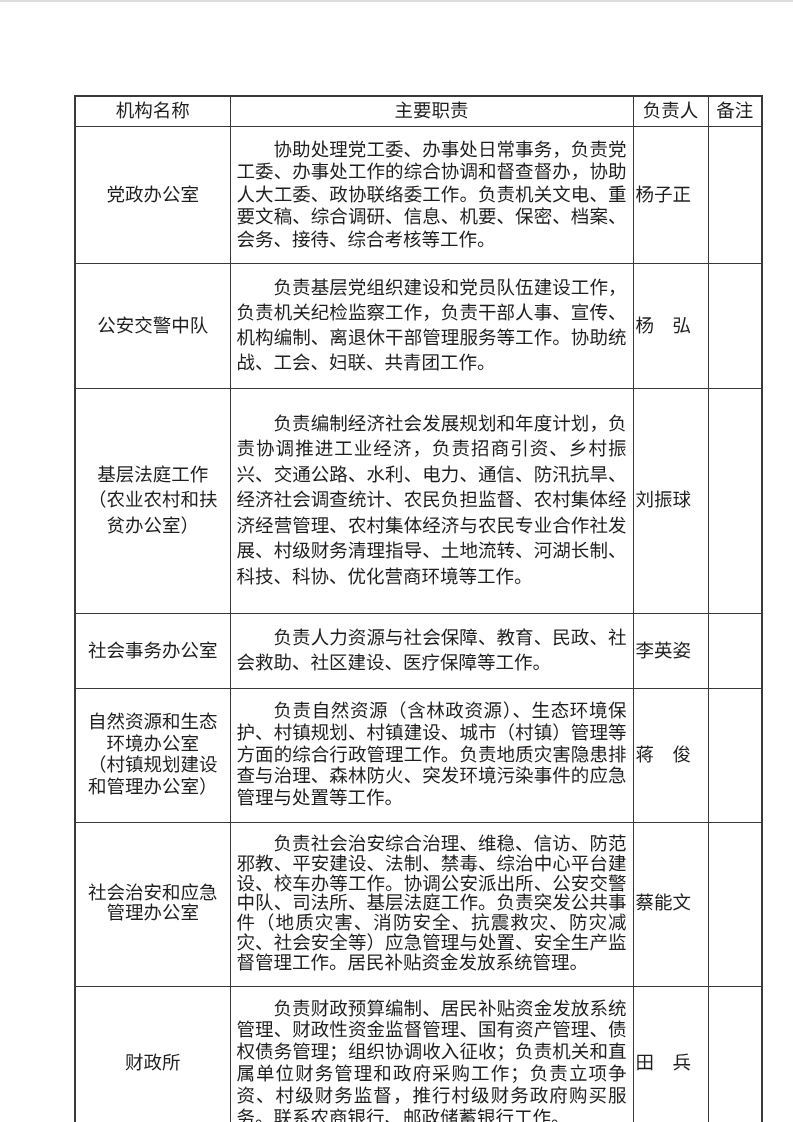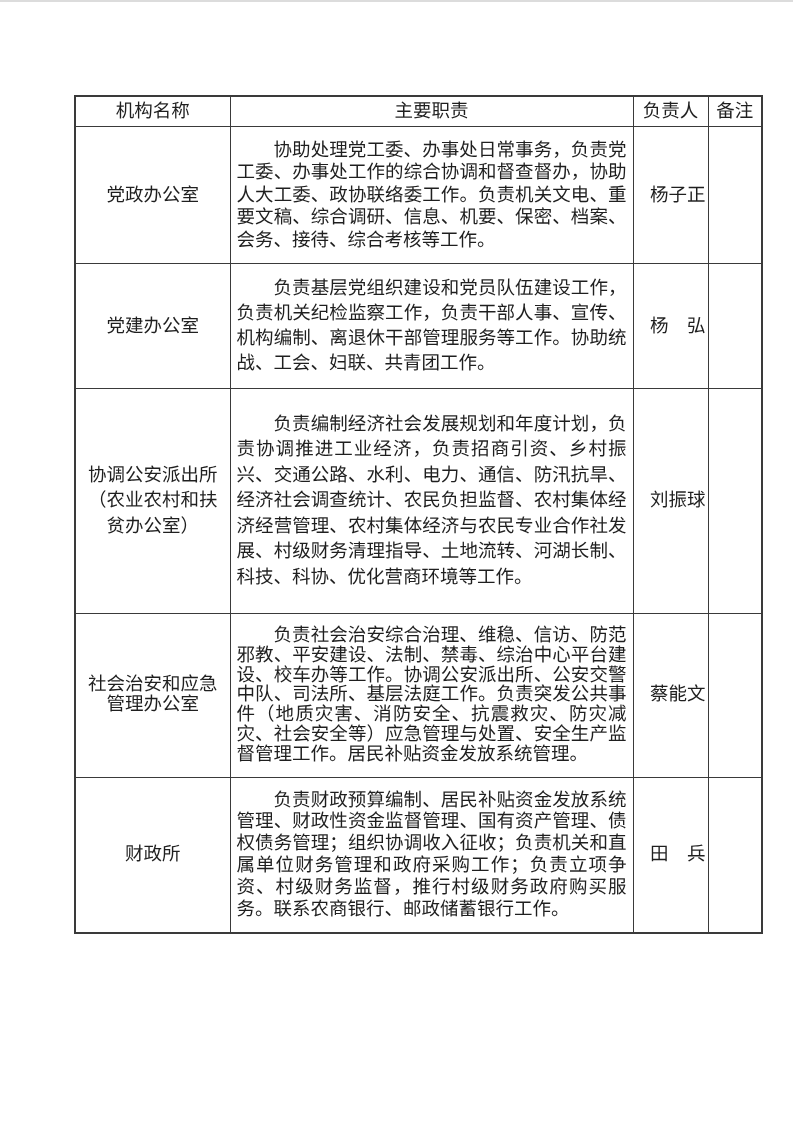--- a/index.html
+++ b/index.html
@@ -53,21 +53,21 @@
     white-space: pre-line;
     padding: 10px 4px;
   }
   td.duties-cell { padding: 12px 6px; }
   .duty-text {
     margin: 0;
     text-indent: 2em;
     text-align: justify;
   }
   td.person-cell {
-    text-align: right;
+    text-align: left;
     padding: 17px 2px;
   }
   td.note-cell { }
 
   
   tr.row0 { height: 113px; line-height: 22.5px; }
   tr.row1 { height: 100px; line-height: 25px;   }
   tr.row2 { height: 225px; line-height: 25.4px; }
   tr.row3 { height: 50px;  line-height: 25px;   }
   tr.row4 { height: 109px; line-height: 21.8px; }
@@ -102,35 +102,54 @@
     <tbody>
       <tr class="row0">
         <td class="org-cell">党政办公室</td>
         <td class="duties-cell">
             <p class="duty-text">协助处理党工委、办事处日常事务，负责党工委、办事处工作的综合协调和督查督办，协助人大工委、政协联络委工作。负责机关文电、重要文稿、综合调研、信息、机要、保密、档案、会务、接待、综合考核等工作。</p>
           </td>
         <td class="person-cell">杨子正</td>
         <td class="note-cell"></td>
       </tr>
       <tr class="row1">
-        <td class="org-cell">党建办公室</td>
+        <td class="org-cell">公安交警中队</td>
         <td class="duties-cell">
             <p class="duty-text">负责基层党组织建设和党员队伍建设工作，负责机关纪检监察工作，负责干部人事、宣传、机构编制、离退休干部管理服务等工作。协助统战、工会、妇联、共青团工作。</p>
           </td>
         <td class="person-cell">杨　弘</td>
         <td class="note-cell"></td>
       </tr>
       <tr class="row2">
-        <td class="org-cell">协调公安派出所
+        <td class="org-cell">基层法庭工作
 （农业农村和扶
 贫办公室）</td>
         <td class="duties-cell">
             <p class="duty-text">负责编制经济社会发展规划和年度计划，负责协调推进工业经济，负责招商引资、乡村振兴、交通公路、水利、电力、通信、防汛抗旱、经济社会调查统计、农民负担监督、农村集体经济经营管理、农村集体经济与农民专业合作社发展、村级财务清理指导、土地流转、河湖长制、科技、科协、优化营商环境等工作。</p>
           </td>
         <td class="person-cell">刘振球</td>
+        <td class="note-cell"></td>
+      </tr>
+      <tr class="row3">
+        <td class="org-cell">社会事务办公室</td>
+        <td class="duties-cell">
+            <p class="duty-text">负责人力资源与社会保障、教育、民政、社会救助、社区建设、医疗保障等工作。</p>
+          </td>
+        <td class="person-cell">李英姿</td>
+        <td class="note-cell"></td>
+      </tr>
+      <tr class="row4">
+        <td class="org-cell">自然资源和生态
+环境办公室
+（村镇规划建设
+和管理办公室）</td>
+        <td class="duties-cell">
+            <p class="duty-text">负责自然资源（含林政资源）、生态环境保护、村镇规划、村镇建设、城市（村镇）管理等方面的综合行政管理工作。负责地质灾害隐患排查与治理、森林防火、突发环境污染事件的应急管理与处置等工作。</p>
+          </td>
+        <td class="person-cell">蒋　俊</td>
         <td class="note-cell"></td>
       </tr>
       <tr class="row5">
         <td class="org-cell">社会治安和应急
 管理办公室</td>
         <td class="duties-cell">
             <p class="duty-text">负责社会治安综合治理、维稳、信访、防范邪教、平安建设、法制、禁毒、综治中心平台建设、校车办等工作。协调公安派出所、公安交警中队、司法所、基层法庭工作。负责突发公共事件（地质灾害、消防安全、抗震救灾、防灾减灾、社会安全等）应急管理与处置、安全生产监督管理工作。居民补贴资金发放系统管理。</p>
           </td>
         <td class="person-cell">蔡能文</td>
         <td class="note-cell"></td>

